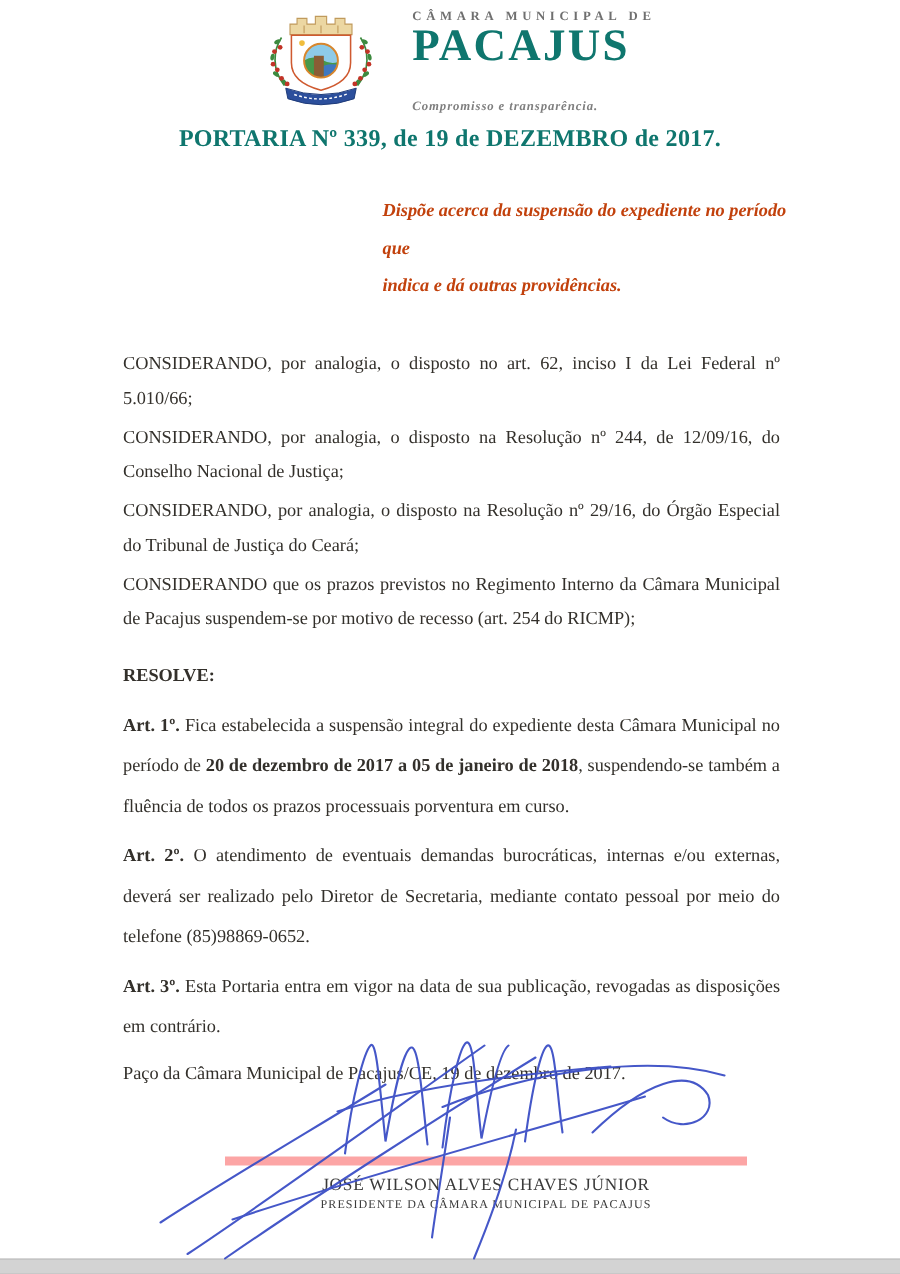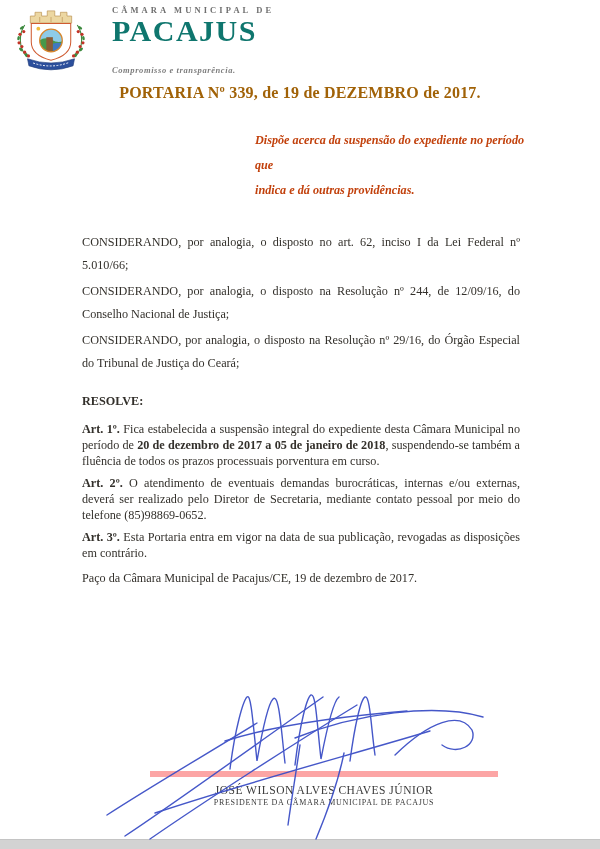--- a/index.html
+++ b/index.html
@@ -7,55 +7,55 @@
     position:relative;
     width:600px;height:849px;
     background:#ffffff;
     overflow:hidden;
     font-family:"Liberation Serif","DejaVu Serif",serif;
     color:#33302b;
     box-sizing:border-box;
   }
   
   .header{
-    display:flex;align-items:center;
+    display:flex;align-items:center;justify-content:center;
     gap:10px;padding-top:8px;height:64px;
   }
   .crest{width:102px;height:62px;flex:0 0 auto;}
   .wordmark{display:flex;flex-direction:column;line-height:1;}
   .org-small{
     font-size:8.5px;font-weight:bold;letter-spacing:3.1px;
     color:#6f6f6f;margin-bottom:1px;
   }
   .org-name{
     font-size:30px;font-weight:bold;letter-spacing:1.5px;
     color:#0f766e;
   }
   .tagline{
     font-size:8.5px;font-style:italic;font-weight:bold;
     letter-spacing:0.6px;color:#7e7e7e;margin-top:20px;
   }
   
   .doc-title{
     text-align:center;font-size:16px;font-weight:bold;
-    color:#a16207;margin:12px 0 0 0;letter-spacing:0.2px;
+    color:#0f766e;margin:12px 0 0 0;letter-spacing:0.2px;
   }
   .epigraph{
     margin:26px 0 0 255px;width:280px;
     font-size:12.2px;font-style:italic;font-weight:bold;
     line-height:25px;color:#c2410c;
   }
   
   .content{padding:0 80px 0 82px;margin-top:28px;}
   .para{
     font-size:12.2px;line-height:23px;text-align:justify;
     margin:0 0 3px 0;
   }
   .para.resolve{font-weight:bold;margin:15px 0 8px 0;}
-  .para.art{line-height:16px;margin:0 0 6px 0;}
+  .para.art{line-height:27px;margin:0 0 6px 0;}
   .para b{font-weight:bold;}
   .closing{margin-top:2px;}
   
   .sig-block{
     position:absolute;left:150px;top:771px;width:348px;
     border-top:6px solid #fca5a5;text-align:center;padding-top:6px;
   }
   .sig-name{
     font-size:11.5px;color:#3a3a3a;letter-spacing:0.5px;line-height:14px;
   }
@@ -155,20 +155,21 @@
 
   <div class="epigraph">
     <div>Dispõe acerca da suspensão do expediente no período que</div>
     <div>indica e dá outras providências.</div>
   </div>
 
   <div class="content">
     <p class="para">CONSIDERANDO, por analogia, o disposto no art. 62, inciso I da Lei Federal nº 5.010/66;</p>
     <p class="para">CONSIDERANDO, por analogia, o disposto na Resolução nº 244, de 12/09/16, do Conselho Nacional de Justiça;</p>
     <p class="para">CONSIDERANDO, por analogia, o disposto na Resolução nº 29/16, do Órgão Especial do Tribunal de Justiça do Ceará;</p>
+    <p class="para">CONSIDERANDO que os prazos previstos no Regimento Interno da Câmara Municipal de Pacajus suspendem-se por motivo de recesso (art. 254 do RICMP);</p>
     <p class="para resolve">RESOLVE:</p>
     <p class="para art"><b>Art. 1º.</b><span> Fica estabelecida a suspensão integral do expediente desta Câmara Municipal no período de </span><b>20 de dezembro de 2017 a 05 de janeiro de 2018</b><span>, suspendendo-se também a fluência de todos os prazos processuais porventura em curso.</span></p>
     <p class="para art"><b>Art. 2º.</b><span> O atendimento de eventuais demandas burocráticas, internas e/ou externas, deverá ser realizado pelo Diretor de Secretaria, mediante contato pessoal por meio do telefone (85)98869-0652.</span></p>
     <p class="para art"><b>Art. 3º.</b><span> Esta Portaria entra em vigor na data de sua publicação, revogadas as disposições em contrário.</span></p>
     <p class="para closing">Paço da Câmara Municipal de Pacajus/CE, 19 de dezembro de 2017.</p>
   </div>
 
   <svg class="ink" viewBox="0 0 420 160">
     <g fill="none" stroke-width="1.4" stroke-linecap="round" opacity="0.95" stroke="#3c4fc6">
       <path d="M30,153 C80,120 170,55 228,14"></path>

